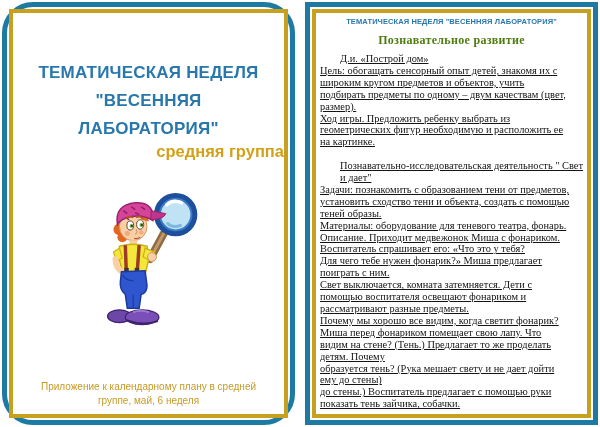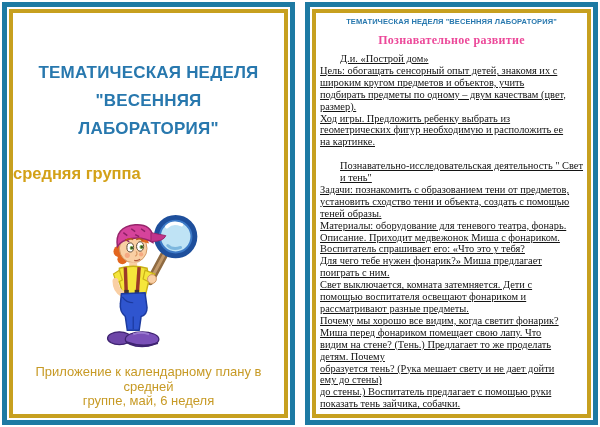--- a/index.html
+++ b/index.html
@@ -2,39 +2,39 @@
 <html><head>
 <meta charset="utf-8">
 <style>
   html,body{margin:0;padding:0;background:#ffffff;}
   body{width:600px;height:427px;overflow:hidden;}
 
   .spread{position:relative;width:600px;height:427px;background:#ffffff;}
 
   .page{position:absolute;top:2px;width:293px;height:423px;box-sizing:border-box;
         border:5px solid #1d7aa3;background:#ffffff;padding:2px;}
-  .page--left{left:2px;}
+  .page--left{left:2px;border-radius:31px;}
   .page--right{left:305px;}
   .inner{height:100%;box-sizing:border-box;border:4px solid #c7a01f;position:relative;overflow:hidden;background:#ffffff;}
 
   
   .lp-title{margin-top:46px;text-align:center;font-family:"Liberation Sans",sans-serif;
             font-weight:700;font-size:17px;line-height:28px;color:#2878ae;letter-spacing:.2px;}
-  .lp-subtitle{margin-top:22px;text-align:left;font-family:"Liberation Sans",sans-serif;
+  .lp-subtitle{margin-top:0;text-align:right;font-family:"Liberation Sans",sans-serif;
             font-weight:700;font-size:16.5px;line-height:17px;color:#d3a118;}
   .lp-art{margin-top:26px;display:flex;justify-content:center;}
   .lp-footnote{position:absolute;left:0;right:0;bottom:5px;text-align:center;
-            font-family:"Liberation Sans",sans-serif;font-size:13px;line-height:14.6px;color:#c79a25;}
+            font-family:"Liberation Sans",sans-serif;font-size:10px;line-height:14.6px;color:#c79a25;}
   .site-link{color:#c7901d;font-weight:700;text-decoration:underline;cursor:pointer;}
 
   
   .rp-header{margin-top:4px;text-align:center;font-family:"Liberation Sans",sans-serif;
             font-weight:700;font-size:7.5px;letter-spacing:.1px;color:#2878ae;white-space:nowrap;}
   .rp-title{margin-top:7px;text-align:center;font-family:"Liberation Serif",serif;
-            font-weight:700;font-size:12px;color:#ec4899;letter-spacing:.3px;}
+            font-weight:700;font-size:12px;color:#4d7c0f;letter-spacing:.3px;}
   .rp-body{margin:5px 2px 0 4px;font-family:"Liberation Serif",serif;
             font-size:10.4px;line-height:11.9px;color:#141414;overflow:hidden;}
   .pre{white-space:pre;text-decoration:underline;}
   .u{text-decoration:underline;margin-left:20px;}
   .block2{margin-top:11.9px;}
 </style>
 </head>
 <body>
 
 <div class="spread">
@@ -122,21 +122,21 @@
           <div class="pre">Цель: обогащать сенсорный опыт детей, знакомя их с
 широким кругом предметов и объектов, учить
 подбирать предметы по одному – двум качествам (цвет,
 размер).
 Ход игры. Предложить ребенку выбрать из
 геометрических фигур необходимую и расположить ее
 на картинке.</div>
         </div>
         <div class="block block2">
           <div class="u pre">Познавательно-исследовательская деятельность " Свет
-и тень"</div>
+и дает"</div>
           <div class="pre">Задачи: познакомить с образованием тени от предметов,
 установить сходство тени и объекта, создать с помощью
 теней образы.
 Материалы: оборудование для теневого театра, фонарь.
 Описание. Приходит медвежонок Миша с фонариком.
 Воспитатель спрашивает его: «Что это у тебя?
 Для чего тебе нужен фонарик?» Миша предлагает
 поиграть с ним.
 Свет выключается, комната затемняется. Дети с
 помощью воспитателя освещают фонариком и

